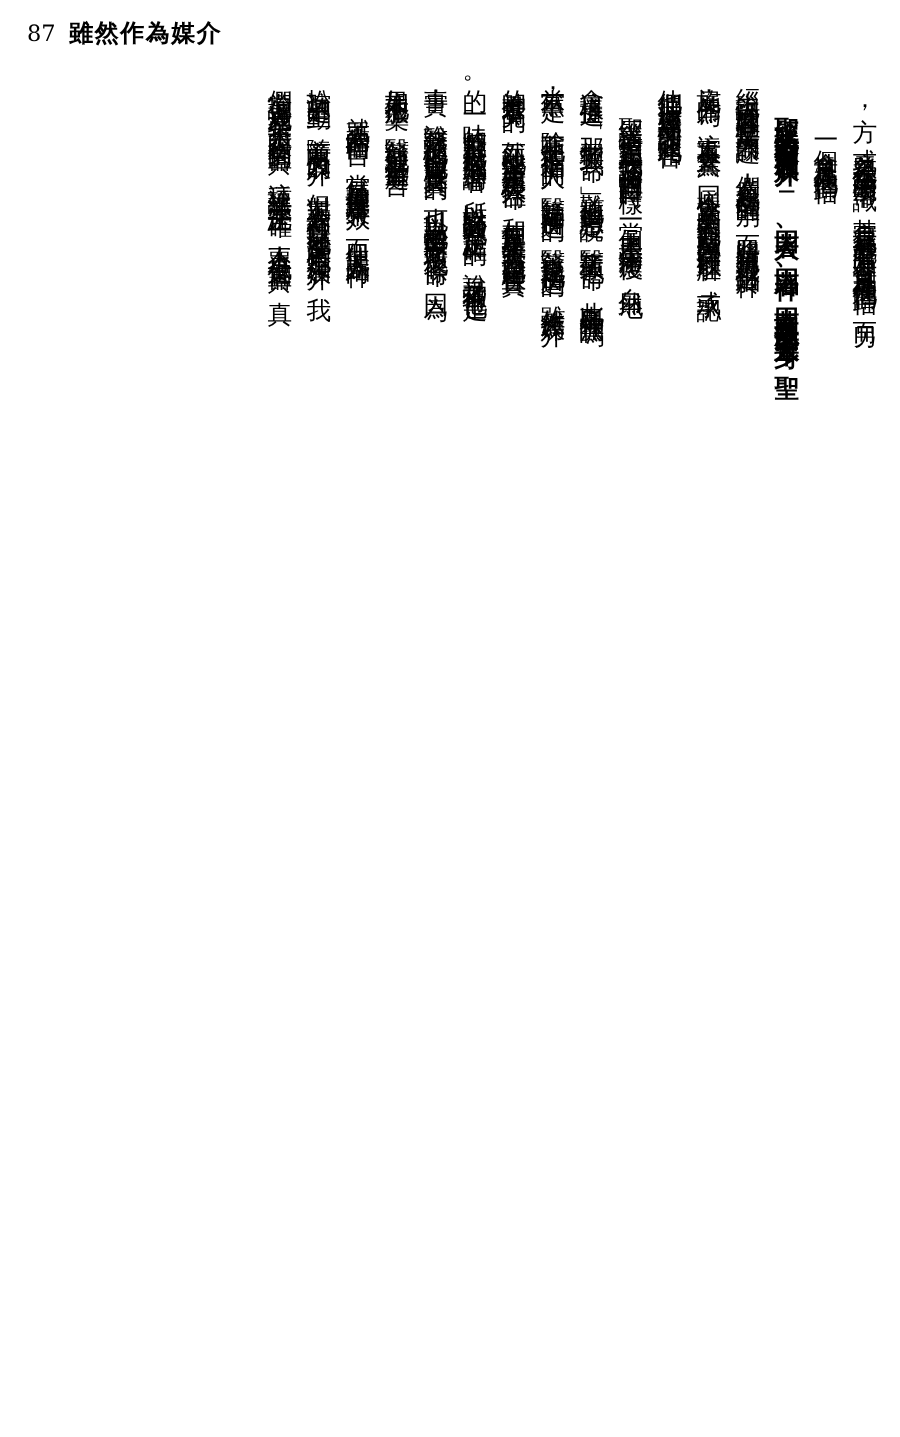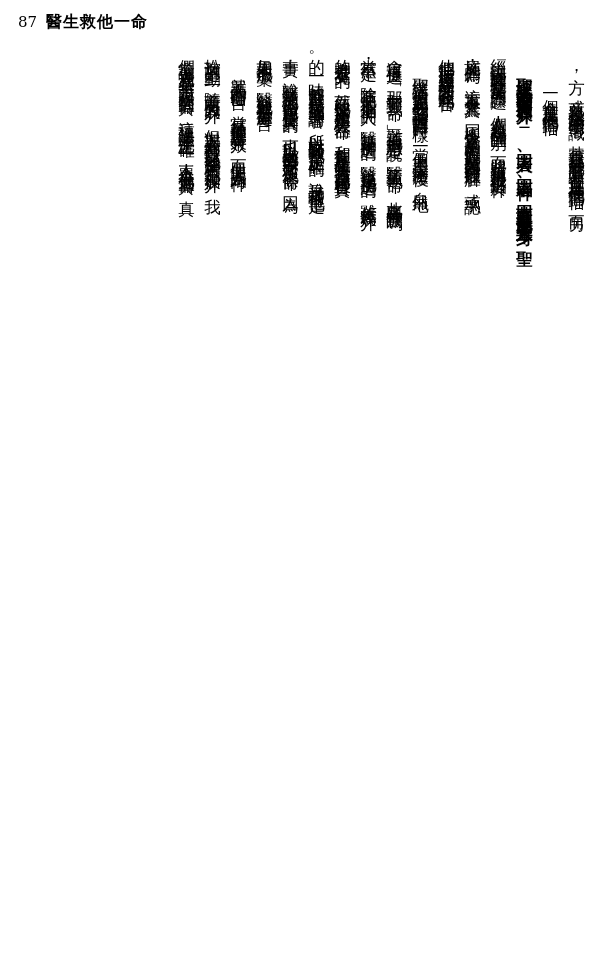--- a/index.html
+++ b/index.html
@@ -77,21 +77,21 @@
   .vcol.indent1 { padding-top: 19px; }
   .vcol.indent2 { padding-top: 38px; }
 </style>
 </head>
 <body>
 
 <div id="page">
 
   <div id="header">
     <span id="page-number">87</span>
-    <span id="running-title">醫生救他一命</span>
+    <span id="running-title">雖然作為媒介</span>
   </div>
 
   <div id="body-area">
       <div class="vcol indent1">方，或竟忽視這件事的淺明常識；其實很容易就能看出其中一個含意是神使他們歸信，而另</div>
       <div class="vcol indent2">一個含意是人使他們歸信。</div>
       <div class="vcol bold indent1">聖經上將人的歸信因於四個媒介──因著人、因著神、因著真理以及因著罪人本身。聖</div>
       <div class="vcol">經上說因於真理的經文是最大的課題。人們竟忽視這些的區別，而將歸信視為是絕對出於神</div>
       <div class="vcol">施展的作為，這實在令人驚異。同樣令人驚異的是人們會對這些問題覺得難以理解，或承認</div>
       <div class="vcol">他們無法使這幾類經文的課題彼此相合。</div>
       <div class="vcol indent1">聖經講述這個主題正和我們談論普通的題目時一樣，當一個人患了重病痊癒後，自然地</div>

